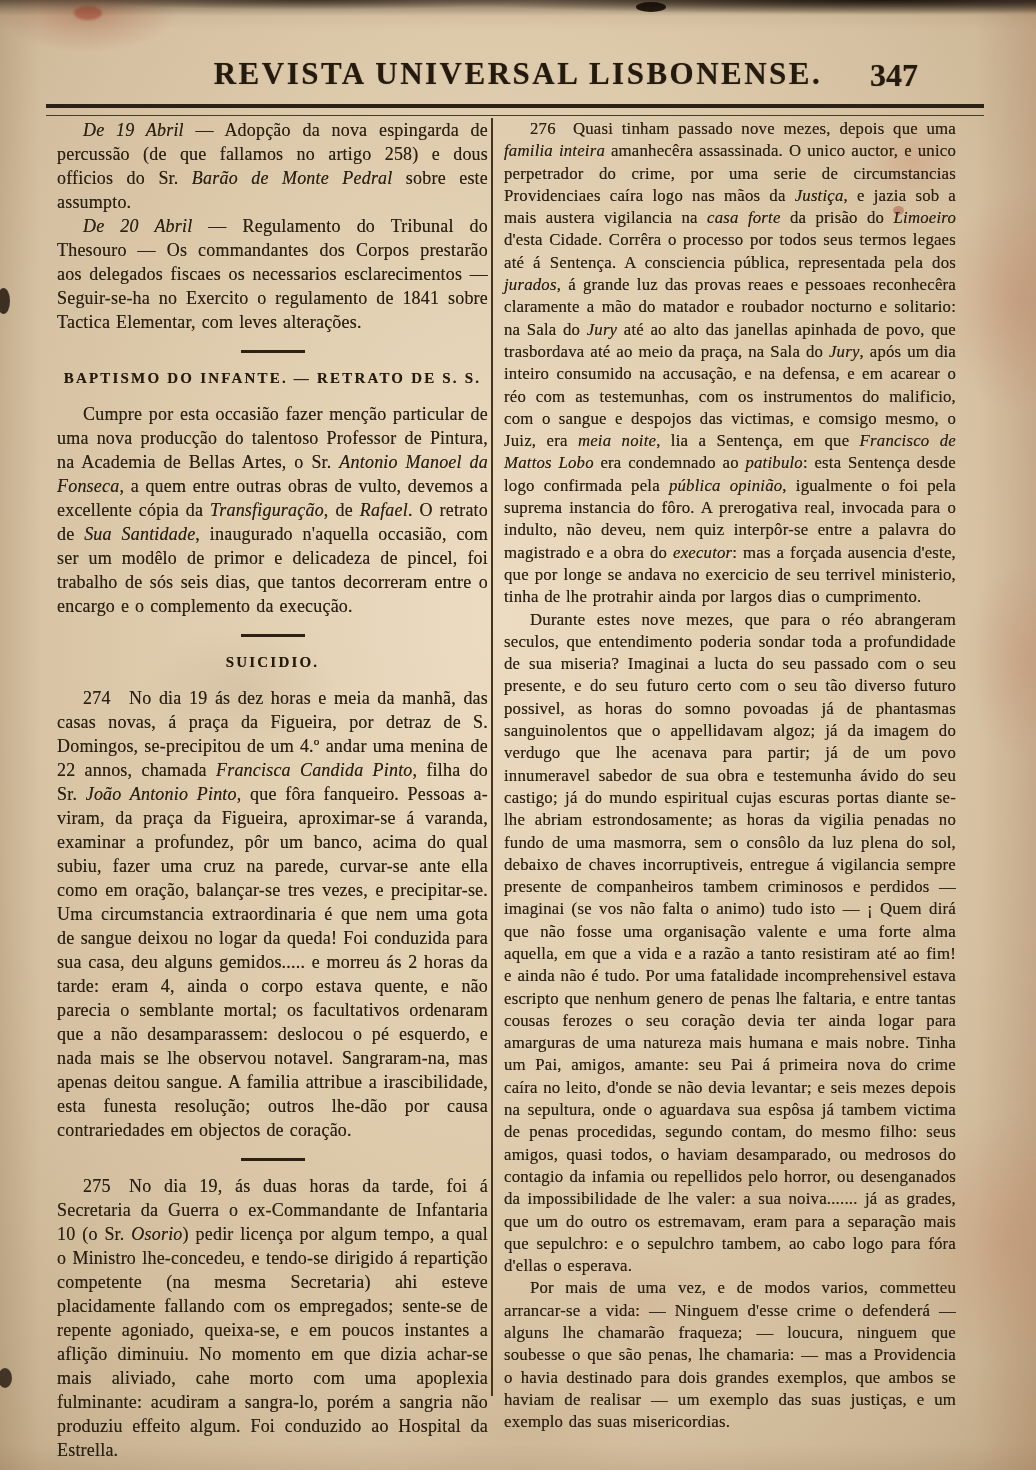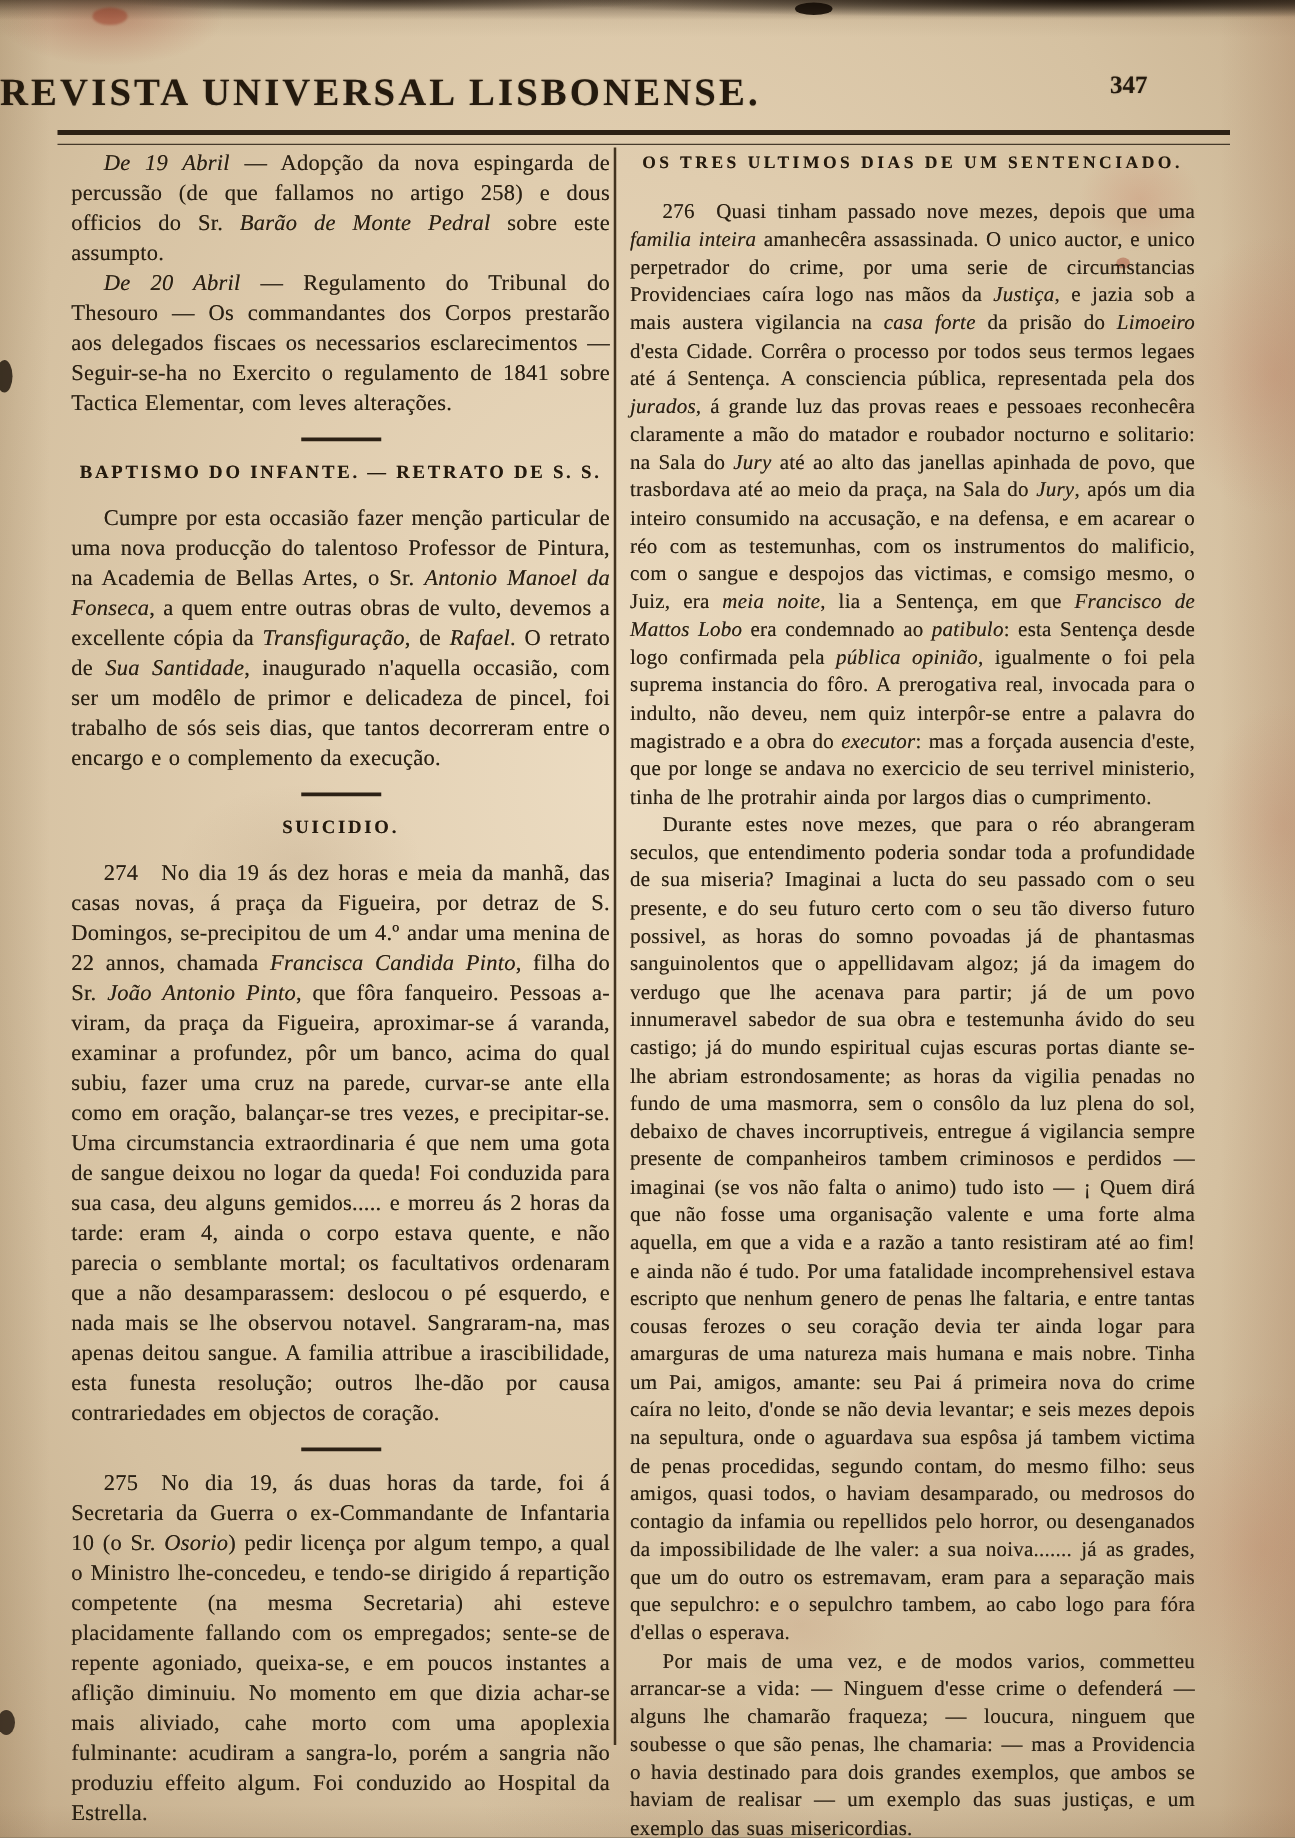--- a/index.html
+++ b/index.html
@@ -34,25 +34,25 @@
       linear-gradient(to bottom, rgba(35,22,12,.55), rgba(35,22,12,.2) 55%, transparent);
   }
   .spk{position:absolute;pointer-events:none;border-radius:50%;}
   .spk-blob{left:636px;top:2px;width:30px;height:10px;background:rgba(20,12,6,.9);}
   .spk-red1{left:74px;top:6px;width:28px;height:14px;background:rgba(150,50,30,.45);filter:blur(1px);}
   .spk-left1{left:-3px;top:288px;width:13px;height:26px;background:rgba(25,16,8,.8);}
   .spk-left2{left:-2px;top:1368px;width:14px;height:20px;background:rgba(25,16,8,.75);}
   .spk-red2{left:893px;top:206px;width:11px;height:9px;background:rgba(160,60,40,.4);}
   header{position:absolute;left:0;top:56px;width:1036px;height:46px;}
   .title{
-    margin:0;font-size:31px;font-weight:700;letter-spacing:2.5px;
+    margin:0;text-align:center;font-size:31px;font-weight:700;letter-spacing:2.5px;
     color:#241a0e;text-shadow:0 0 1px rgba(40,25,10,.45);
   }
   .pagenum{
-    position:absolute;right:118px;top:1px;font-size:20px;font-weight:700;color:#241a0e;
+    position:absolute;right:118px;top:1px;font-size:32px;font-weight:700;color:#241a0e;
     text-shadow:0 0 1px rgba(40,25,10,.45);
   }
   .header-rule{
     position:absolute;left:46px;right:52px;top:104px;height:7px;
     border-top:4px solid #2c2115;border-bottom:1px solid rgba(44,33,21,.85);
   }
   .divider{position:absolute;left:491px;top:118px;width:2px;height:1278px;background:#42331f;}
   .col{position:absolute;top:118px;text-align:justify;}
   .col-left{left:57px;width:431px;font-size:18px;line-height:24px;}
   .col-right{left:504px;width:452px;font-size:16.8px;line-height:22.3px;}
@@ -90,18 +90,17 @@
       <div class="heading">BAPTISMO DO INFANTE. — RETRATO DE S. S.</div>
       <p class="para"><span>Cumpre por esta occasião fazer menção particular de uma nova producção do talentoso Professor de Pintura, na Academia de Bellas Artes, o Sr. </span><span class="it">Antonio Manoel da Fonseca</span><span>, a quem entre outras obras de vulto, devemos a excellente cópia da </span><span class="it">Transfiguração</span><span>, de </span><span class="it">Rafael</span><span>. O retrato de </span><span class="it">Sua Santidade</span><span>, inaugurado n'aquella occasião, com ser um modêlo de primor e delicadeza de pincel, foi trabalho de sós seis dias, que tantos decorreram entre o encargo e o complemento da execução.</span></p>
       <div class="rule"></div>
       <div class="heading">SUICIDIO.</div>
       <p class="para"><span>274  No dia 19 ás dez horas e meia da manhã, das casas novas, á praça da Figueira, por detraz de S. Domingos, se-precipitou de um 4.º andar uma menina de 22 annos, chamada </span><span class="it">Francisca Candida Pinto</span><span>, filha do Sr. </span><span class="it">João Antonio Pinto</span><span>, que fôra fanqueiro. Pessoas a-viram, da praça da Figueira, aproximar-se á varanda, examinar a profundez, pôr um banco, acima do qual subiu, fazer uma cruz na parede, curvar-se ante ella como em oração, balançar-se tres vezes, e precipitar-se. Uma circumstancia extraordinaria é que nem uma gota de sangue deixou no logar da queda! Foi conduzida para sua casa, deu alguns gemidos..... e morreu ás 2 horas da tarde: eram 4, ainda o corpo estava quente, e não parecia o semblante mortal; os facultativos ordenaram que a não desamparassem: deslocou o pé esquerdo, e nada mais se lhe observou notavel. Sangraram-na, mas apenas deitou sangue. A familia attribue a irascibilidade, esta funesta resolução; outros lhe-dão por causa contrariedades em objectos de coração.</span></p>
       <div class="rule"></div>
       <p class="para"><span>275  No dia 19, ás duas horas da tarde, foi á Secretaria da Guerra o ex-Commandante de Infantaria 10 (o Sr. </span><span class="it">Osorio</span><span>) pedir licença por algum tempo, a qual o Ministro lhe-concedeu, e tendo-se dirigido á repartição competente (na mesma Secretaria) ahi esteve placidamente fallando com os empregados; sente-se de repente agoniado, queixa-se, e em poucos instantes a aflição diminuiu. No momento em que dizia achar-se mais aliviado, cahe morto com uma apoplexia fulminante: acudiram a sangra-lo, porém a sangria não produziu effeito algum. Foi conduzido ao Hospital da Estrella.</span></p>
     </div>
   <div class="divider"></div>
   <div class="col col-right" id="col-right">
-      <div class="heading">OS TRES ULTIMOS DIAS DE UM SENTENCIADO.</div>
       <p class="para"><span>276  Quasi tinham passado nove mezes, depois que uma </span><span class="it">familia inteira</span><span> amanhecêra assassinada. O unico auctor, e unico perpetrador do crime, por uma serie de circumstancias Providenciaes caíra logo nas mãos da </span><span class="it">Justiça</span><span>, e jazia sob a mais austera vigilancia na </span><span class="it">casa forte</span><span> da prisão do </span><span class="it">Limoeiro</span><span> d'esta Cidade. Corrêra o processo por todos seus termos legaes até á Sentença. A consciencia pública, representada pela dos </span><span class="it">jurados</span><span>, á grande luz das provas reaes e pessoaes reconhecêra claramente a mão do matador e roubador nocturno e solitario: na Sala do </span><span class="it">Jury</span><span> até ao alto das janellas apinhada de povo, que trasbordava até ao meio da praça, na Sala do </span><span class="it">Jury</span><span>, após um dia inteiro consumido na accusação, e na defensa, e em acarear o réo com as testemunhas, com os instrumentos do malificio, com o sangue e despojos das victimas, e comsigo mesmo, o Juiz, era </span><span class="it">meia noite</span><span>, lia a Sentença, em que </span><span class="it">Francisco de Mattos Lobo</span><span> era condemnado ao </span><span class="it">patibulo</span><span>: esta Sentença desde logo confirmada pela </span><span class="it">pública opinião</span><span>, igualmente o foi pela suprema instancia do fôro. A prerogativa real, invocada para o indulto, não deveu, nem quiz interpôr-se entre a palavra do magistrado e a obra do </span><span class="it">executor</span><span>: mas a forçada ausencia d'este, que por longe se andava no exercicio de seu terrivel ministerio, tinha de lhe protrahir ainda por largos dias o cumprimento.</span></p>
       <p class="para"><span>Durante estes nove mezes, que para o réo abrangeram seculos, que entendimento poderia sondar toda a profundidade de sua miseria? Imaginai a lucta do seu passado com o seu presente, e do seu futuro certo com o seu tão diverso futuro possivel, as horas do somno povoadas já de phantasmas sanguinolentos que o appellidavam algoz; já da imagem do verdugo que lhe acenava para partir; já de um povo innumeravel sabedor de sua obra e testemunha ávido do seu castigo; já do mundo espiritual cujas escuras portas diante se-lhe abriam estrondosamente; as horas da vigilia penadas no fundo de uma masmorra, sem o consôlo da luz plena do sol, debaixo de chaves incorruptiveis, entregue á vigilancia sempre presente de companheiros tambem criminosos e perdidos — imaginai (se vos não falta o animo) tudo isto — ¡ Quem dirá que não fosse uma organisação valente e uma forte alma aquella, em que a vida e a razão a tanto resistiram até ao fim! e ainda não é tudo. Por uma fatalidade incomprehensivel estava escripto que nenhum genero de penas lhe faltaria, e entre tantas cousas ferozes o seu coração devia ter ainda logar para amarguras de uma natureza mais humana e mais nobre. Tinha um Pai, amigos, amante: seu Pai á primeira nova do crime caíra no leito, d'onde se não devia levantar; e seis mezes depois na sepultura, onde o aguardava sua espôsa já tambem victima de penas procedidas, segundo contam, do mesmo filho: seus amigos, quasi todos, o haviam desamparado, ou medrosos do contagio da infamia ou repellidos pelo horror, ou desenganados da impossibilidade de lhe valer: a sua noiva....... já as grades, que um do outro os estremavam, eram para a separação mais que sepulchro: e o sepulchro tambem, ao cabo logo para fóra d'ellas o esperava.</span></p>
       <p class="para"><span>Por mais de uma vez, e de modos varios, commetteu arrancar-se a vida: — Ninguem d'esse crime o defenderá — alguns lhe chamarão fraqueza; — loucura, ninguem que soubesse o que são penas, lhe chamaria: — mas a Providencia o havia destinado para dois grandes exemplos, que ambos se haviam de realisar — um exemplo das suas justiças, e um exemplo das suas misericordias.</span></p>
     </div>
 </div>
 
 </body></html>

